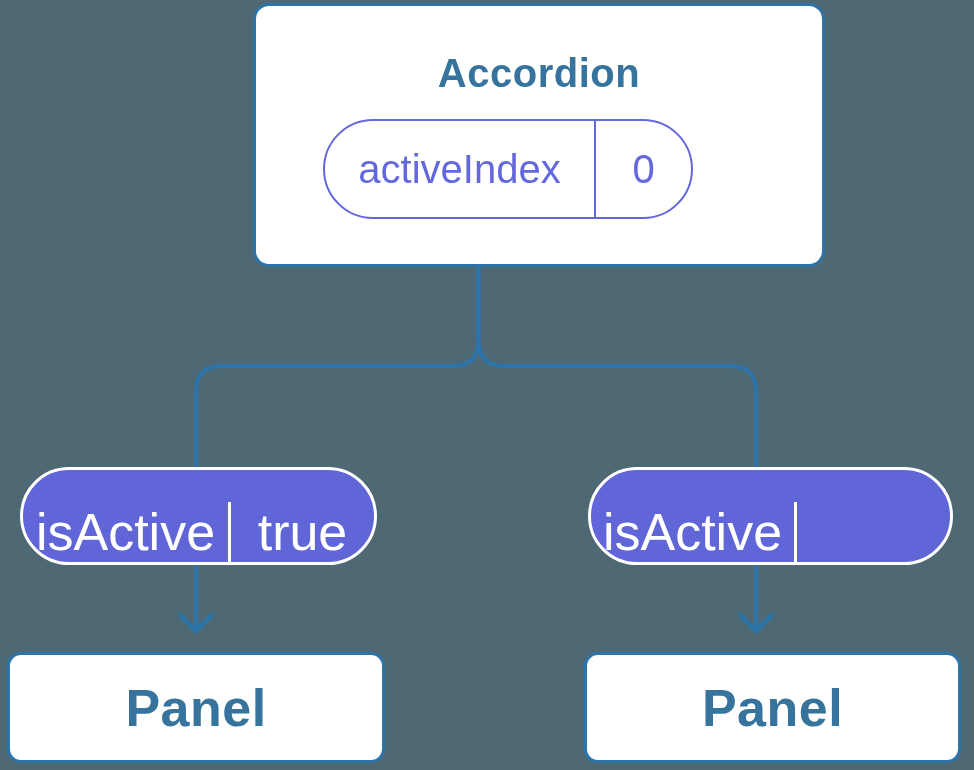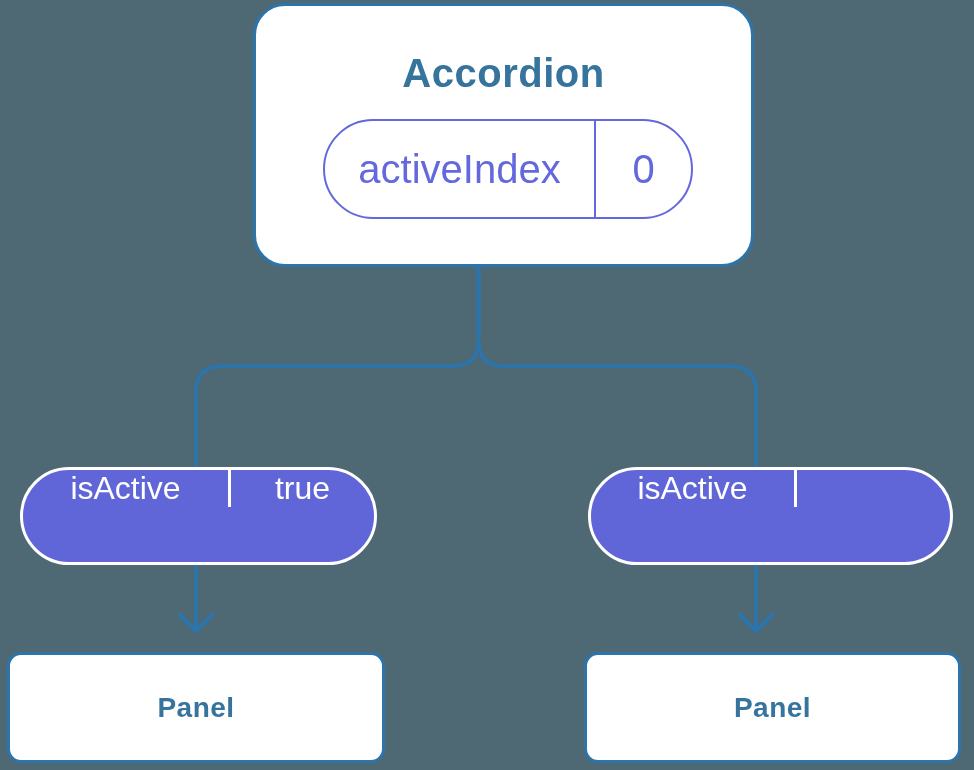--- a/index.html
+++ b/index.html
@@ -41,22 +41,22 @@
   .connector-svg path.head { stroke-width: 4.5px; }
 
   .card {
     position: absolute;
     background: var(--card-background);
     border: 3px solid var(--card-border);
     z-index: 1;
   }
   .accordion-card {
     left: 253px; top: 3px;
-    width: 501px; height: 264px;
-    border-radius: 32px;
+    width: 572px; height: 264px;
+    border-radius: 16px;
   }
   .card-title {
     position: absolute;
     left: 0; right: 0; top: 47px;
     text-align: center;
     font-size: 40px;
     line-height: 40px;
     font-weight: 600;
     letter-spacing: 0.5px;
     color: var(--heading-text);
@@ -83,23 +83,23 @@
     flex: 1;
     display: flex; align-items: center; justify-content: center;
   }
   .prop-pill {
     position: absolute;
     height: 98px;
     border: 3px solid #ffffff;
     border-radius: 49px;
     background: var(--prop-fill);
     display: flex;
-    align-items: flex-start;
+    align-items: flex-end;
     color: var(--prop-text);
-    font-size: 32px;
+    font-size: 52px;
     z-index: 1;
     overflow: hidden;
   }
   .prop-pill .pill-name {
     border-right: 3px solid #ffffff;
     display: flex; align-items: center; justify-content: center;
   }
   .prop-pill .pill-value {
     flex: 1;
     display: flex; align-items: center; justify-content: center;
@@ -107,21 +107,21 @@
   .prop-pill-left  { left: 20px;  top: 467px; width: 357px; }
   .prop-pill-left  .pill-name { width: 208px; }
   .prop-pill-right { left: 588px; top: 467px; width: 365px; }
   .prop-pill-right .pill-name { width: 206px; }
 
   .panel-card {
     display: flex;
     align-items: center;
     justify-content: center;
     border-radius: 14px;
-    font-size: 28px;
+    font-size: 52px;
     font-weight: 600;
     letter-spacing: 0.5px;
     color: var(--heading-text);
   }
   .panel-card-left  { left: 7px;   top: 652px; width: 378px; height: 111px; }
   .panel-card-right { left: 584px; top: 652px; width: 377px; height: 111px; }
 </style>
 </head>
 <body>
 

